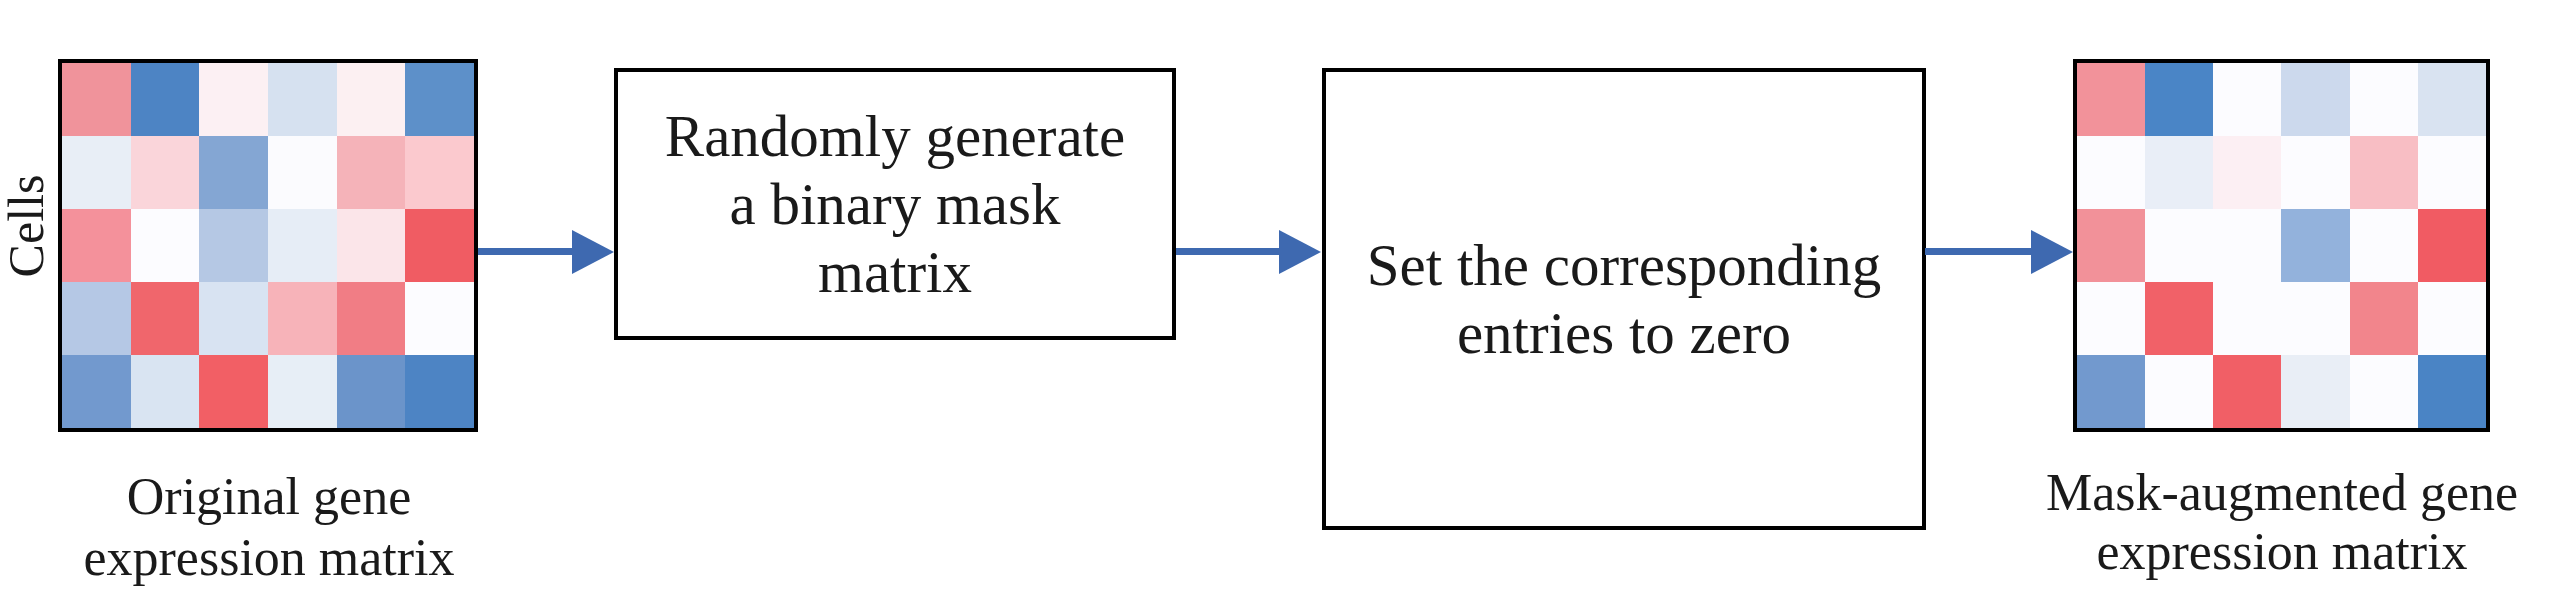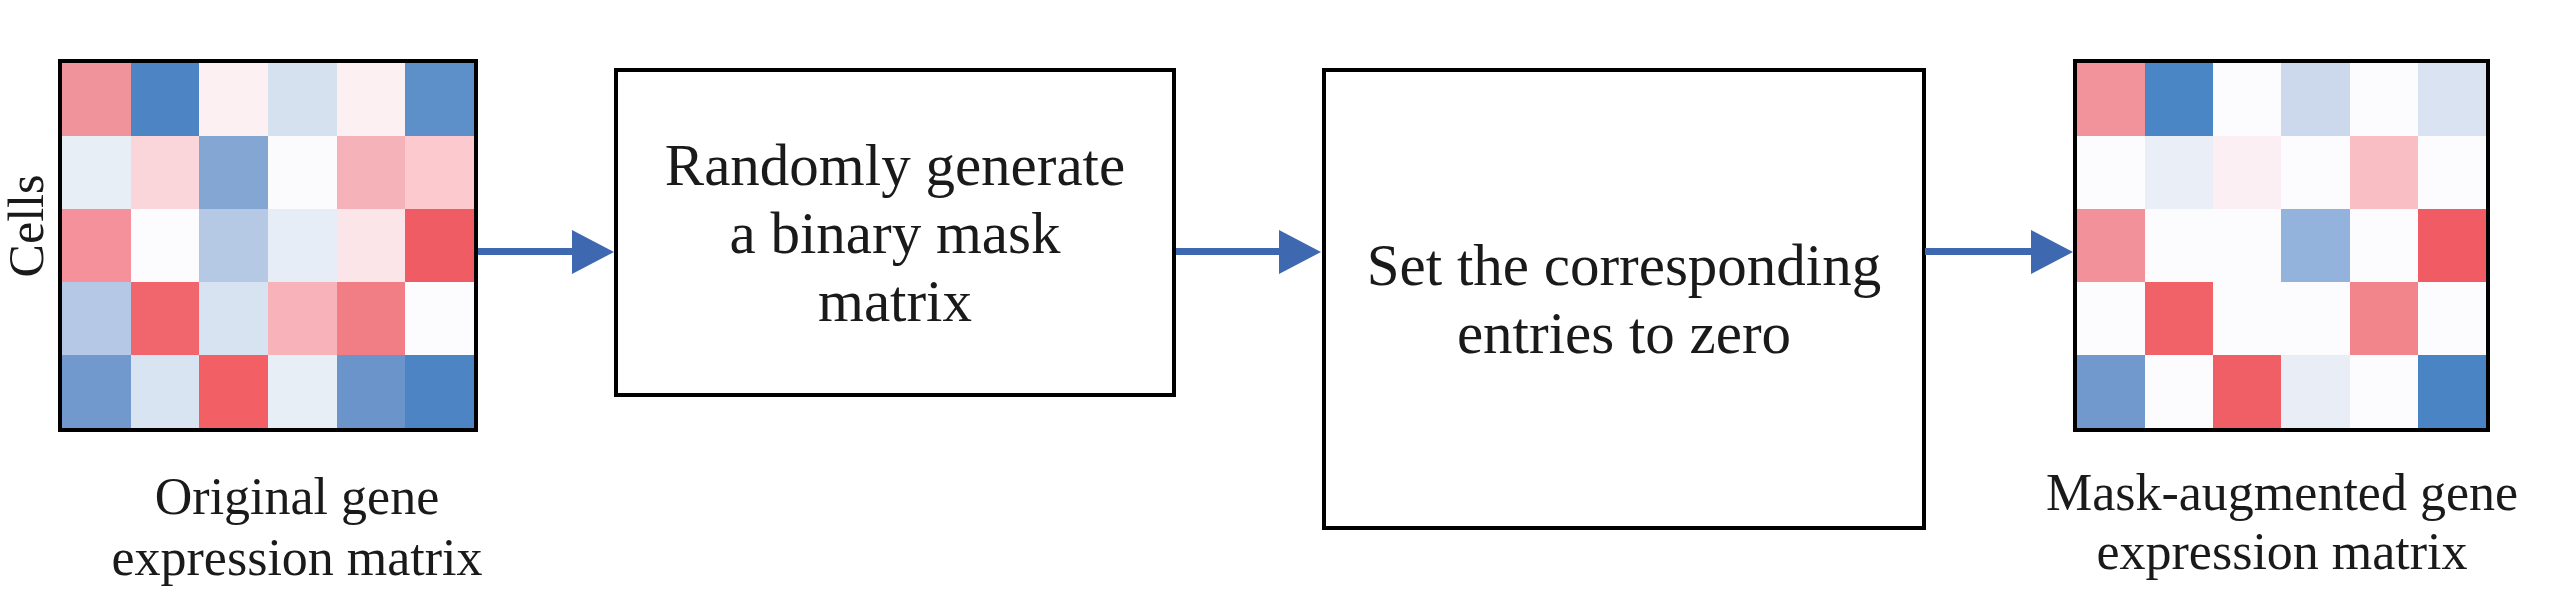--- a/index.html
+++ b/index.html
@@ -94,31 +94,31 @@
       <div class="cell" style="background: rgb(241, 125, 133);"></div>
       <div class="cell" style="background: rgb(252, 252, 255);"></div>
       <div class="cell" style="background: rgb(114, 153, 206);"></div>
       <div class="cell" style="background: rgb(217, 228, 242);"></div>
       <div class="cell" style="background: rgb(242, 95, 101);"></div>
       <div class="cell" style="background: rgb(231, 238, 246);"></div>
       <div class="cell" style="background: rgb(107, 148, 202);"></div>
       <div class="cell" style="background: rgb(77, 132, 196);"></div>
     </div>
 
-  <div class="abs caption" style="left:269px; top:466px;margin-left:28px;">
+  <div class="abs caption" style="left:269px; top:466px;">
     <div>Original gene</div>
     <div>expression matrix</div>
   </div>
 
   <div class="abs">
     <div class="abs arrow-shaft" style="left:478px; top:248px; width:96px;"></div>
     <div class="abs arrow-head" style="left:572px; top:230px;"></div>
   </div>
 
-  <div class="abs process-box" style="left:614px; top:68px; width:562px; height:329px;">
+  <div class="abs process-box" style="left:614px; top:68px; width:562px; height:272px;">
     <div>Randomly generate</div>
     <div>a binary mask</div>
     <div>matrix</div>
   </div>
 
   <div class="abs">
     <div class="abs arrow-shaft" style="left:1176px; top:248px; width:105px;"></div>
     <div class="abs arrow-head" style="left:1279px; top:230px;"></div>
   </div>
 

